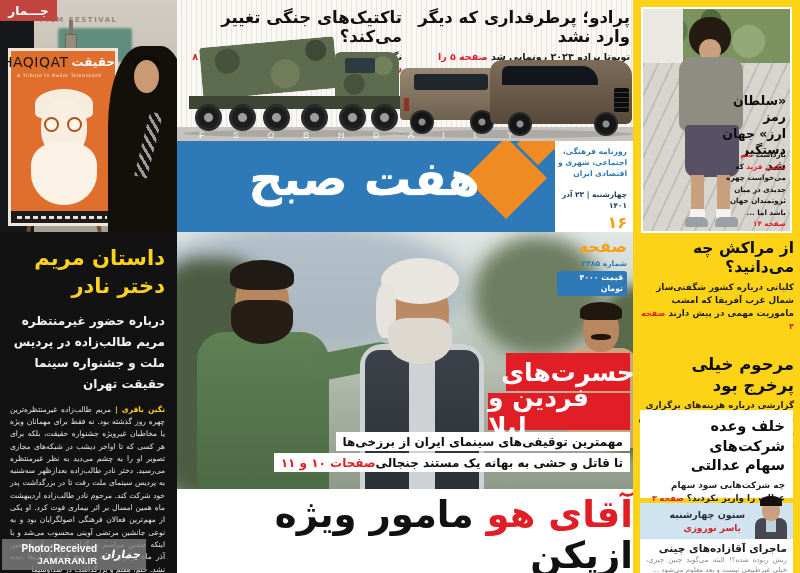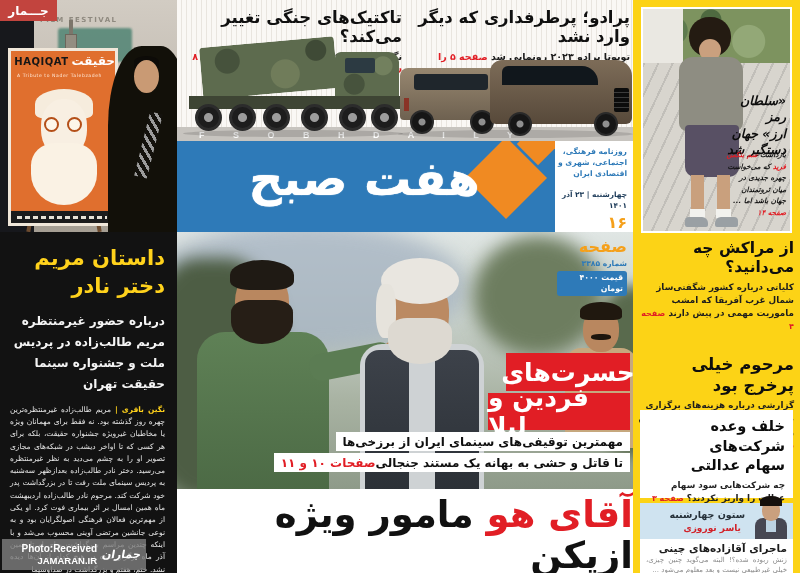--- a/index.html
+++ b/index.html
@@ -24,21 +24,21 @@
   .lp-chip1 { left:8px; top:148px; width:10px; height:12px; background:#d96c2c; }
   .lp-chip2 { left:8px; top:166px; width:10px; height:10px; background:#5c8a4e; }
   .lp-fest { left:40px; top:16px; font-size:7px; letter-spacing:1.5px; color:#8e897f; font-weight:bold; }
   .lp-screen { left:58px; top:28px; width:74px; height:34px; background:#48806f; border-radius:3px; opacity:.8; filter: blur(1px); }
   .lp-hran { left:92px; top:66px; font-size:16px; letter-spacing:3px; color:#dcd7cd; font-weight:bold; }
   .lp-stick { left:69px; top:20px; width:4px; height:20px; background:#7c766b; }
   .lp-clip { left:65px; top:34px; width:12px; height:16px; background:#938d81; border:1px solid #6c665b; }
   .poster { left:8px; top:48px; width:110px; height:178px; background:#e06f2e; border:3px solid #f0e7da; z-index:2; }
   .po-row { position:absolute; left:4px; top:3px; width:100px; display:flex; gap:3px; align-items:center; direction:rtl; }
   .po-fa { color:#fff; font-size:12px; font-weight:bold; }
-  .po-en { color:#161616; font-size:10px; font-weight:bold; letter-spacing:.5px; }
+  .po-en { color:#161616; font-size:14px; font-weight:normal; letter-spacing:.5px; }
   .po-sub { position:absolute; left:6px; top:22px; font-size:4.5px; color:#ffe9d8; letter-spacing:.6px; }
   .po-hair { position:absolute; left:24px; top:38px; width:58px; height:30px; background:#f6ecdd; border-radius:50% 50% 20% 20%; }
   .po-face { position:absolute; left:30px; top:48px; width:46px; height:58px; background:#f8efe2; border-radius:46%; }
   .po-gl1 { position:absolute; left:33px; top:66px; width:15px; height:15px; border:2px solid #b44f18; border-radius:50%; background:#fdf6ea; }
   .po-gl2 { position:absolute; left:56px; top:66px; width:15px; height:15px; border:2px solid #b44f18; border-radius:50%; background:#fdf6ea; }
   .po-beard { position:absolute; left:20px; top:92px; width:66px; height:62px; background:#faf2e4; border-radius:36% 36% 50% 50%; }
   .po-foot { position:absolute; left:0; bottom:0; width:104px; height:12px; background:#1c1c1c; }
   .po-footline { position:absolute; left:6px; bottom:4px; width:90px; height:3px;
     background: repeating-linear-gradient(90deg,#e8e2d6 0 5px, transparent 5px 8px); }
   .easel1 { left:28px; top:212px; width:4px; height:20px; background:#6d4b2e; transform:rotate(10deg); }
@@ -157,21 +157,21 @@
   .wm-l2 { color:#fff; font-size:9.5px; font-weight:bold; font-family:"Liberation Sans",sans-serif; line-height:1.2; }
 
   
   .bottomhead { left:177px; top:489px; width:456px; height:84px; background:#fff; z-index:3;
     direction:rtl; text-align:right; padding-top:6px; }
   .bh-h { font-size:37px; font-weight:bold; line-height:1.1; color:#111; letter-spacing:-.5px; }
 
   
   .rightcol { left:633px; top:0; width:167px; height:573px; background:#fcd316; z-index:3; }
   .sbf { position:absolute; left:8px; top:7px; width:151px; height:226px; border:2px solid #fff;
-    background:#e5e5e5; overflow:hidden;font-style:italic; }
+    background:#e5e5e5; overflow:hidden; }
   .sb-green { position:absolute; left:0; top:0; width:151px; height:54px; background:#7d935f;
     background-image: radial-gradient(circle at 20% 40%, #5d7a4e 0 14px, transparent 15px),
       radial-gradient(circle at 70% 60%, #93a877 0 16px, transparent 17px),
       radial-gradient(circle at 45% 20%, #4e6a40 0 10px, transparent 11px); }
   .sb-pillar { position:absolute; left:0; top:0; width:40px; height:84px; background:#eae8e2; }
   .sb-deck { position:absolute; left:0; top:54px; width:151px; height:172px; background:#d8d5ce;
     background-image: repeating-linear-gradient(115deg, rgba(90,90,90,.18) 0 2px, transparent 2px 13px); }
   .sb-hair { position:absolute; left:46px; top:8px; width:42px; height:40px; background:#241b12; border-radius:48%; }
   .sb-face { position:absolute; left:56px; top:30px; width:22px; height:22px; background:#caa07e; border-radius:50%; }
   .sb-tee { position:absolute; left:36px; top:48px; width:64px; height:74px; background:#8e8d82; border-radius:14px 14px 8px 8px; }

